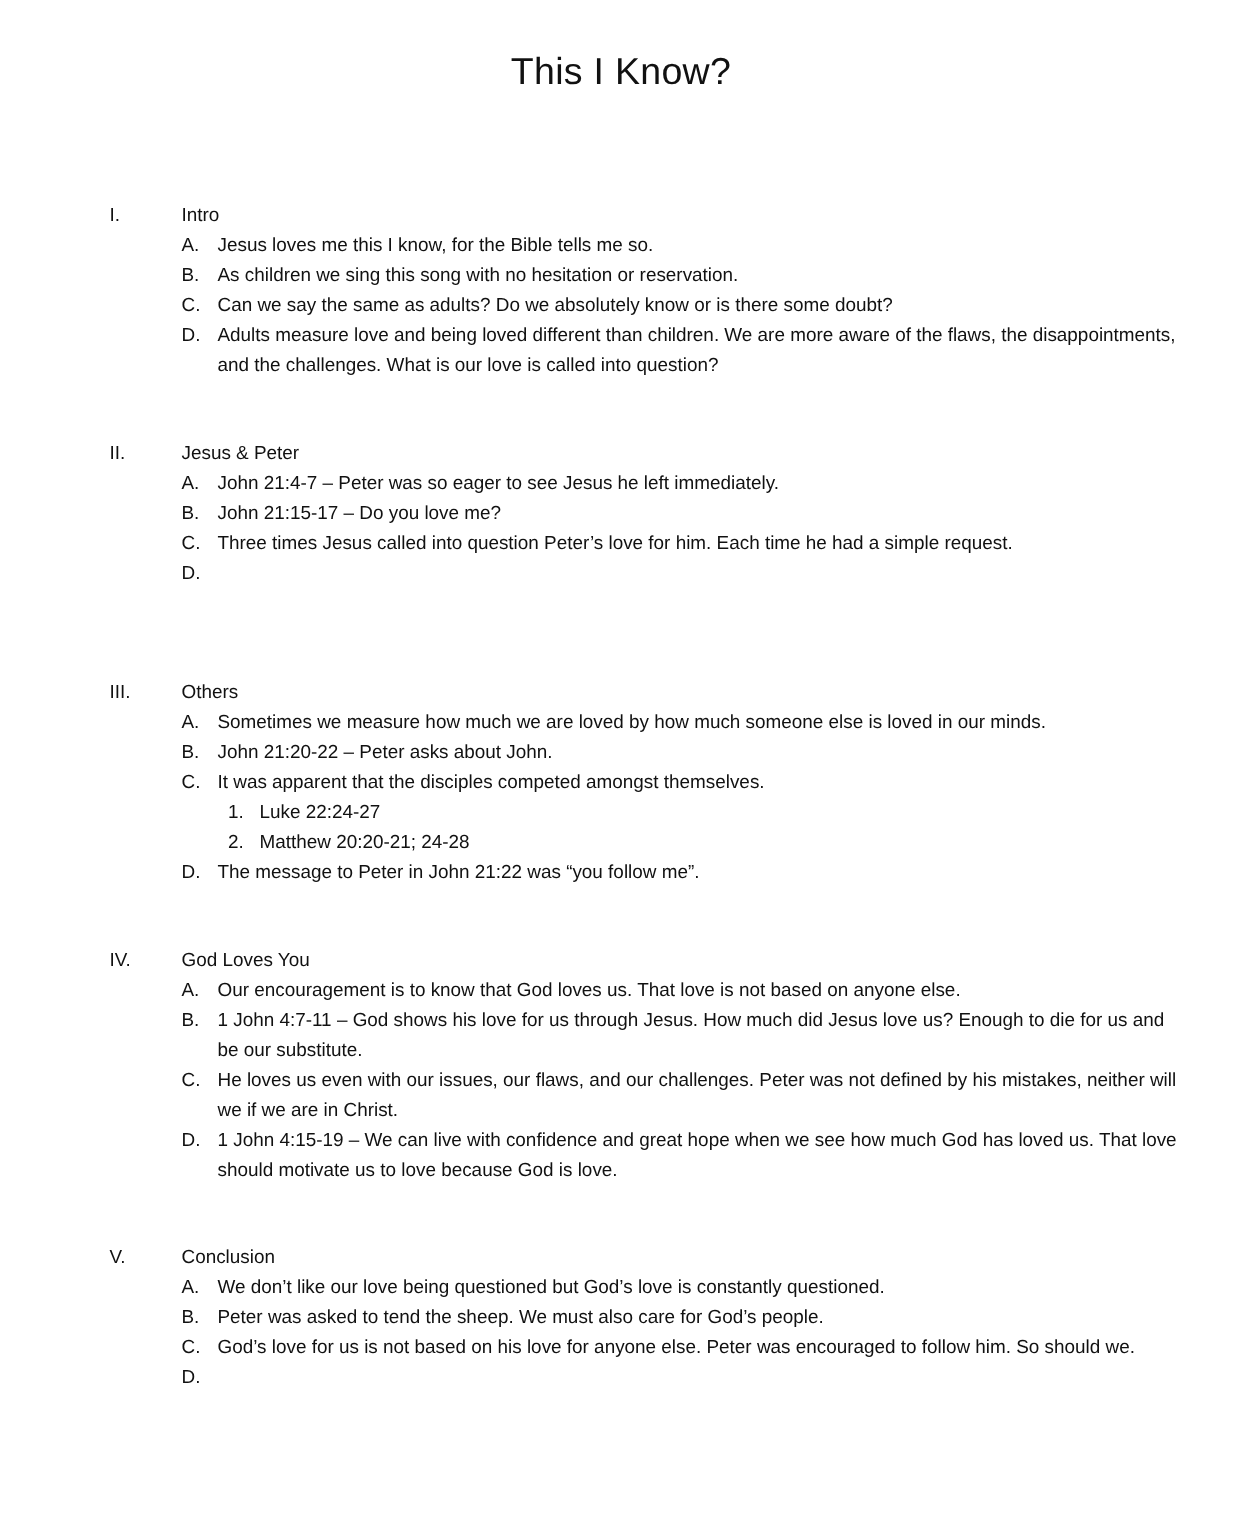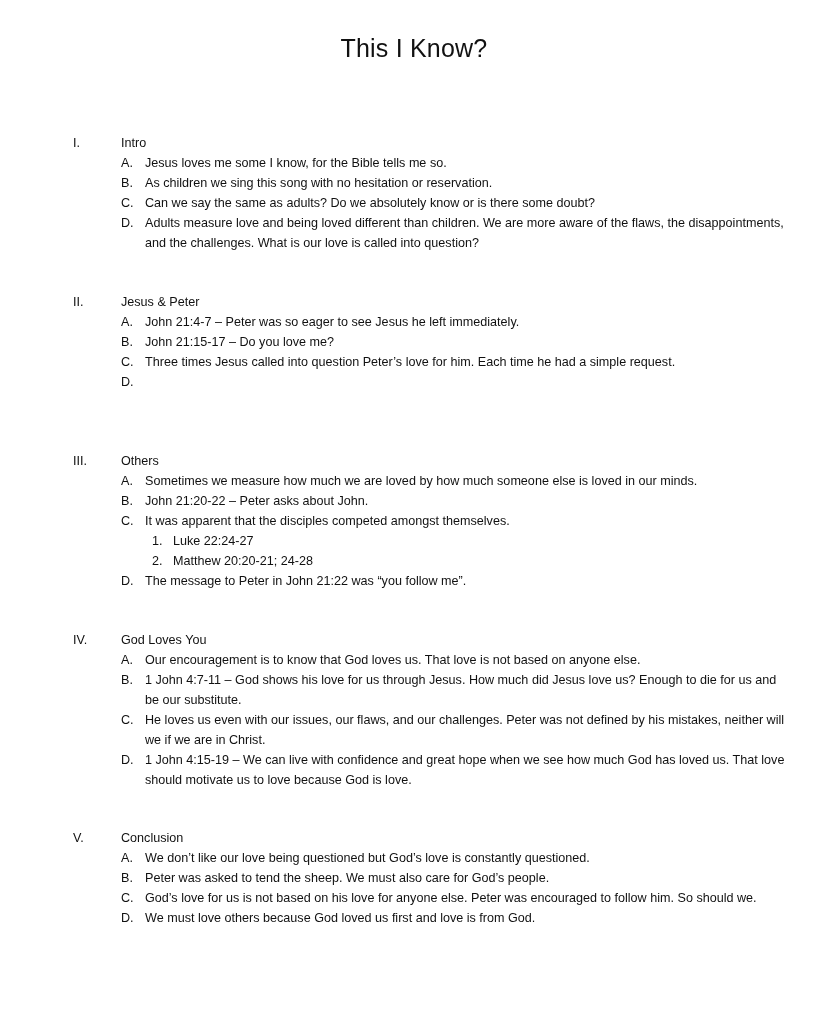--- a/index.html
+++ b/index.html
@@ -82,21 +82,21 @@
 </head>
 <body>
 
 <div>
   <div class="page-title">This I Know?</div>
 
   <div class="section" style="top:133px;">
     <span class="section-numeral">I.</span>
     <span class="section-heading">Intro</span>
     <ul class="items">
-      <li class="item"><span class="item-letter">A.</span><span>Jesus loves me some I know, for the Bible tells me so.</span></li>
+      <li class="item"><span class="item-letter">A.</span><span>Jesus loves me this I know, for the Bible tells me so.</span></li>
       <li class="item"><span class="item-letter">B.</span><span>As children we sing this song with no hesitation or reservation.</span></li>
       <li class="item"><span class="item-letter">C.</span><span>Can we say the same as adults? Do we absolutely know or is there some doubt?</span></li>
       <li class="item"><span class="item-letter">D.</span><span>Adults measure love and being loved different than children. We are more aware of the flaws, the disappointments, and the challenges. What is our love is called into question?</span></li>
     </ul>
   </div>
 
   <div class="section" style="top:292px;">
     <span class="section-numeral">II.</span>
     <span class="section-heading">Jesus &amp; Peter</span>
     <ul class="items">
@@ -134,16 +134,16 @@
     </ul>
   </div>
 
   <div class="section" style="top:828px;">
     <span class="section-numeral">V.</span>
     <span class="section-heading">Conclusion</span>
     <ul class="items">
       <li class="item"><span class="item-letter">A.</span><span>We don’t like our love being questioned but God’s love is constantly questioned.</span></li>
       <li class="item"><span class="item-letter">B.</span><span>Peter was asked to tend the sheep. We must also care for God’s people.</span></li>
       <li class="item"><span class="item-letter">C.</span><span>God’s love for us is not based on his love for anyone else. Peter was encouraged to follow him. So should we.</span></li>
-      <li class="item"><span class="item-letter">D.</span><span>We must love others because God loved us first and love is from God.</span></li>
+      <li class="item"><span class="item-letter">D.</span></li>
     </ul>
   </div>
 </div>
 
 </body></html>

